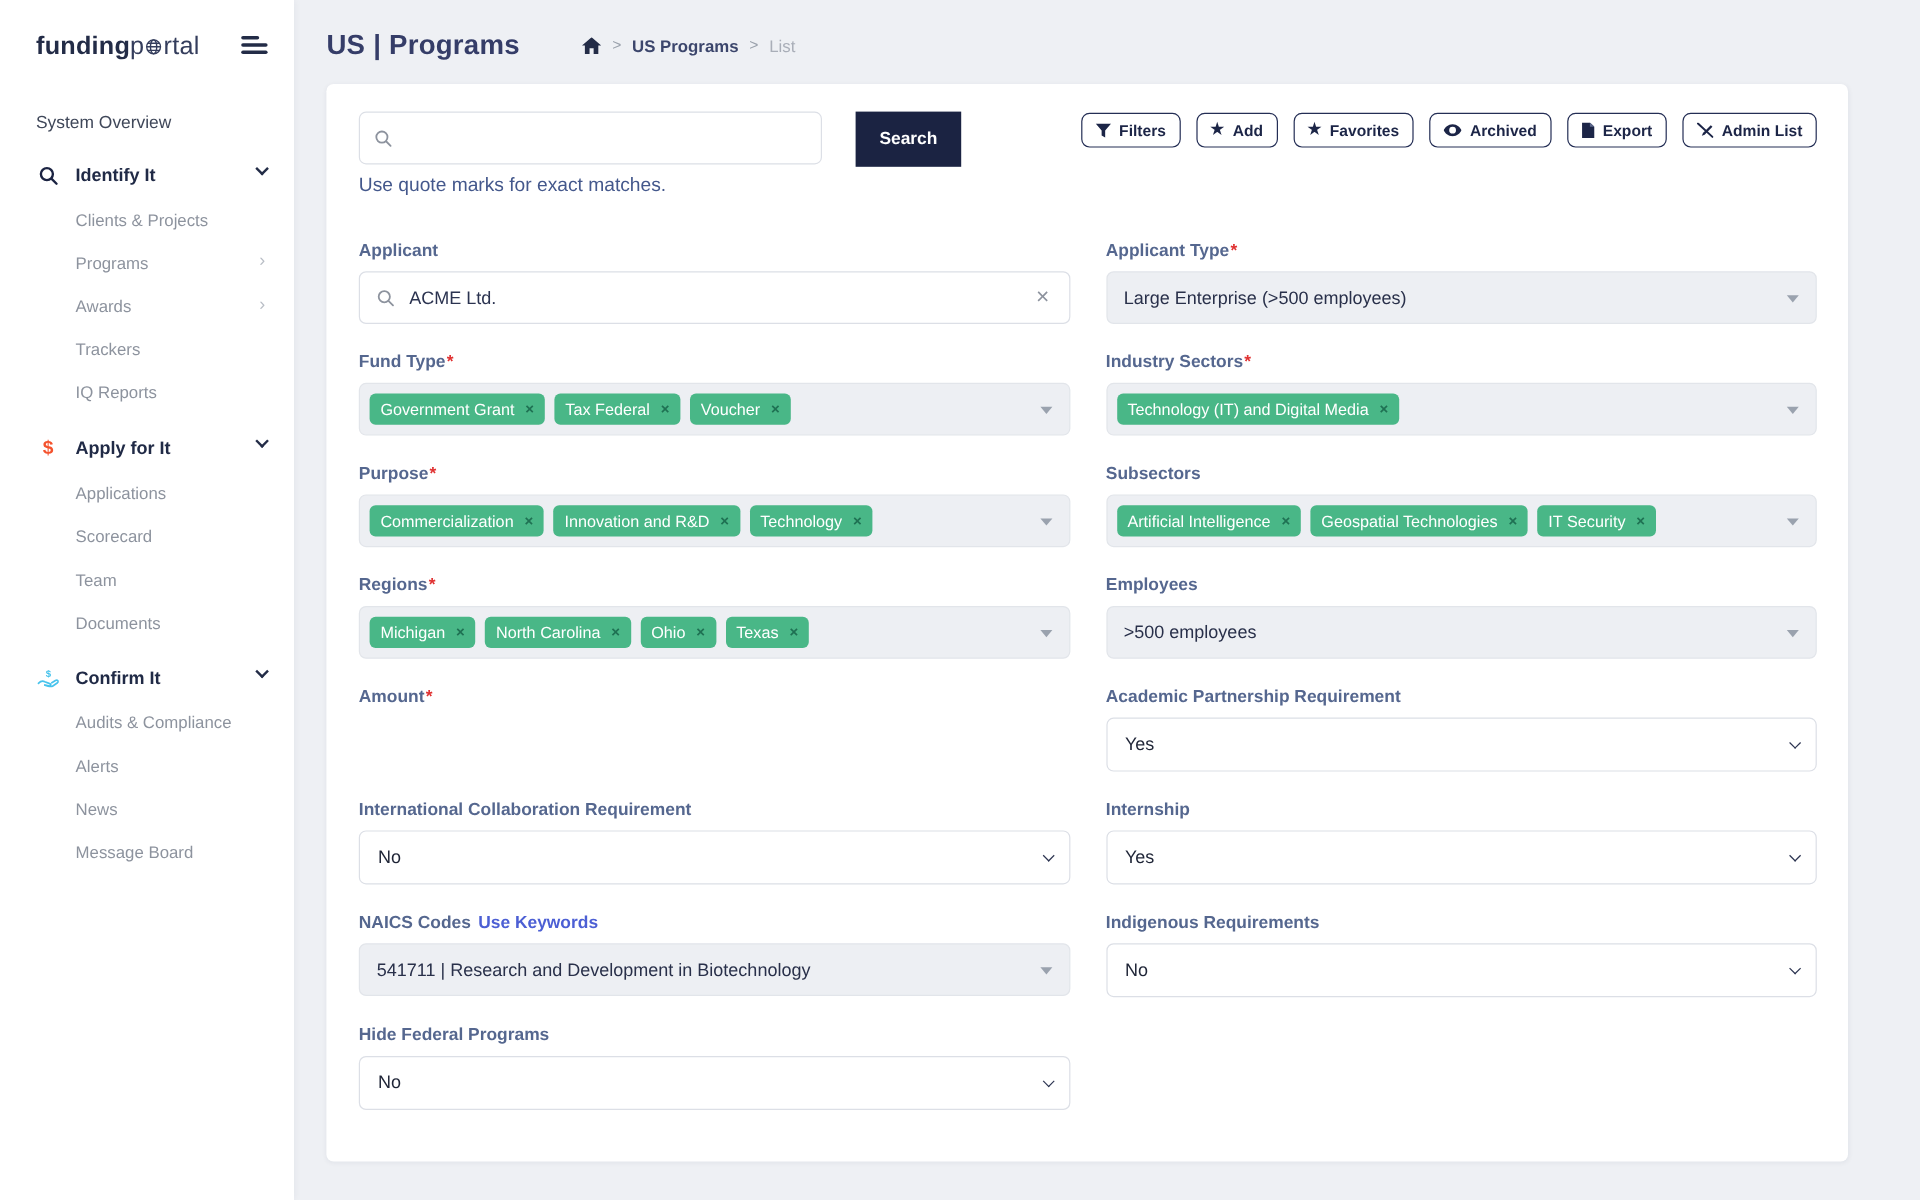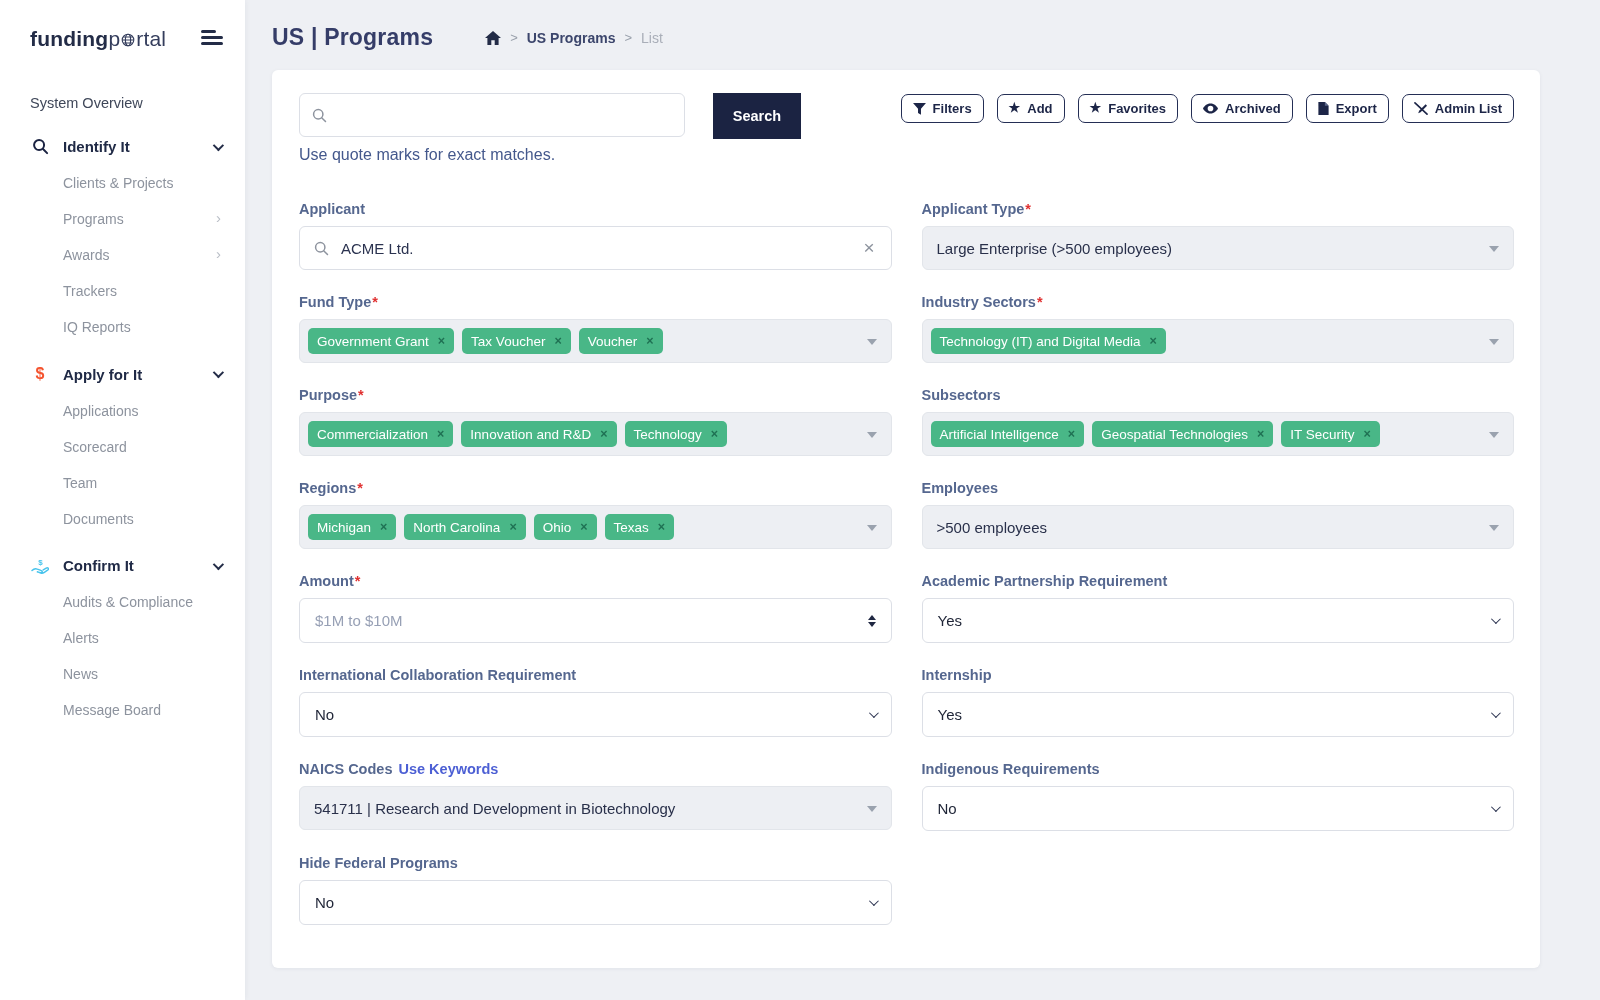--- a/index.html
+++ b/index.html
@@ -13,21 +13,21 @@
   .logo { font-size:21px; color:#232c47; letter-spacing:.2px; display:inline-flex; align-items:baseline; }
   .logo .lg-bold { font-weight:800; }
   .logo .lg-light { font-weight:300; color:#343d5c; }
   .globe { display:inline-block; width:14px; height:14px; margin:0 1px; position:relative; top:1px; }
   .hamburger { position:absolute; right:22px; top:30px; width:22px; height:16px; cursor:pointer; }
   .hamburger i { display:block; height:2.5px; background:#232c47; border-radius:2px; margin-bottom:3.5px; }
   .hamburger i:first-child { width:70%; }
   .hamburger i:nth-child(2), .hamburger i:nth-child(3) { width:100%; }
 
   .side-overview { margin:44px 0 6px 30px; font-size:14.5px; color:#3f4759; cursor:pointer; }
-  .side-section { margin-top:27px; position:relative; display:flex; align-items:center; cursor:pointer; }
+  .side-section { margin-top:27px; position:relative; display:flex; align-items:flex-start; cursor:pointer; }
   .side-section .sec-icon { width:18px; margin-left:31px; display:flex; justify-content:center; }
   .side-section .sec-label { margin-left:14px; font-size:15px; font-weight:700; color:#202a46; }
   .chev-down { position:absolute; right:24px; width:8px; height:8px; border-right:2px solid #232c47;
                border-bottom:2px solid #232c47; transform:rotate(45deg) translateY(-2px); }
   .side-sub { margin:20px 0 0 63px; font-size:14px; color:#8d939e; position:relative; cursor:pointer; }
   .sub-chev { position:absolute; right:24px; top:0; color:#b9bec6; font-size:15px; line-height:14px; }
   .icon-dollar { color:#f4532e; font-weight:700; font-size:16px; }
 
   
   .main { margin-left:245px; padding:24px 60px 0 27px; }
@@ -262,21 +262,21 @@
 
       <div class="field">
         <div class="field-label"><span>Fund Type</span><span class="req">*</span></div>
         <div class="sel-grey">
           <div class="tags">
             <span class="tag">
                 <span>Government Grant</span>
                 <span class="tag-x">×</span>
               </span>
             <span class="tag">
-                <span>Tax Voucher</span>
+                <span>Tax Federal</span>
                 <span class="tag-x">×</span>
               </span>
             <span class="tag">
                 <span>Voucher</span>
                 <span class="tag-x">×</span>
               </span>
           </div>
           <span class="caret"></span>
         </div>
       </div>
@@ -361,27 +361,20 @@
       <div class="field">
         <div class="field-label"><span>Employees</span></div>
         <div class="sel-grey single">
           <span>&gt;500 employees</span>
           <span class="caret"></span>
         </div>
       </div>
 
       <div class="field">
         <div class="field-label"><span>Amount</span><span class="req">*</span></div>
-        <div class="sel-white">
-          <span class="amount-text">$1M to $10M</span>
-          <span class="spinner">
-              <i class="up"></i>
-              <i class="dn"></i>
-            </span>
-        </div>
       </div>
       <div class="field">
         <div class="field-label"><span>Academic Partnership Requirement</span></div>
         <div class="sel-white">
           <span>Yes</span>
           <span class="sel-chev"></span>
         </div>
       </div>
 
       <div class="field">

